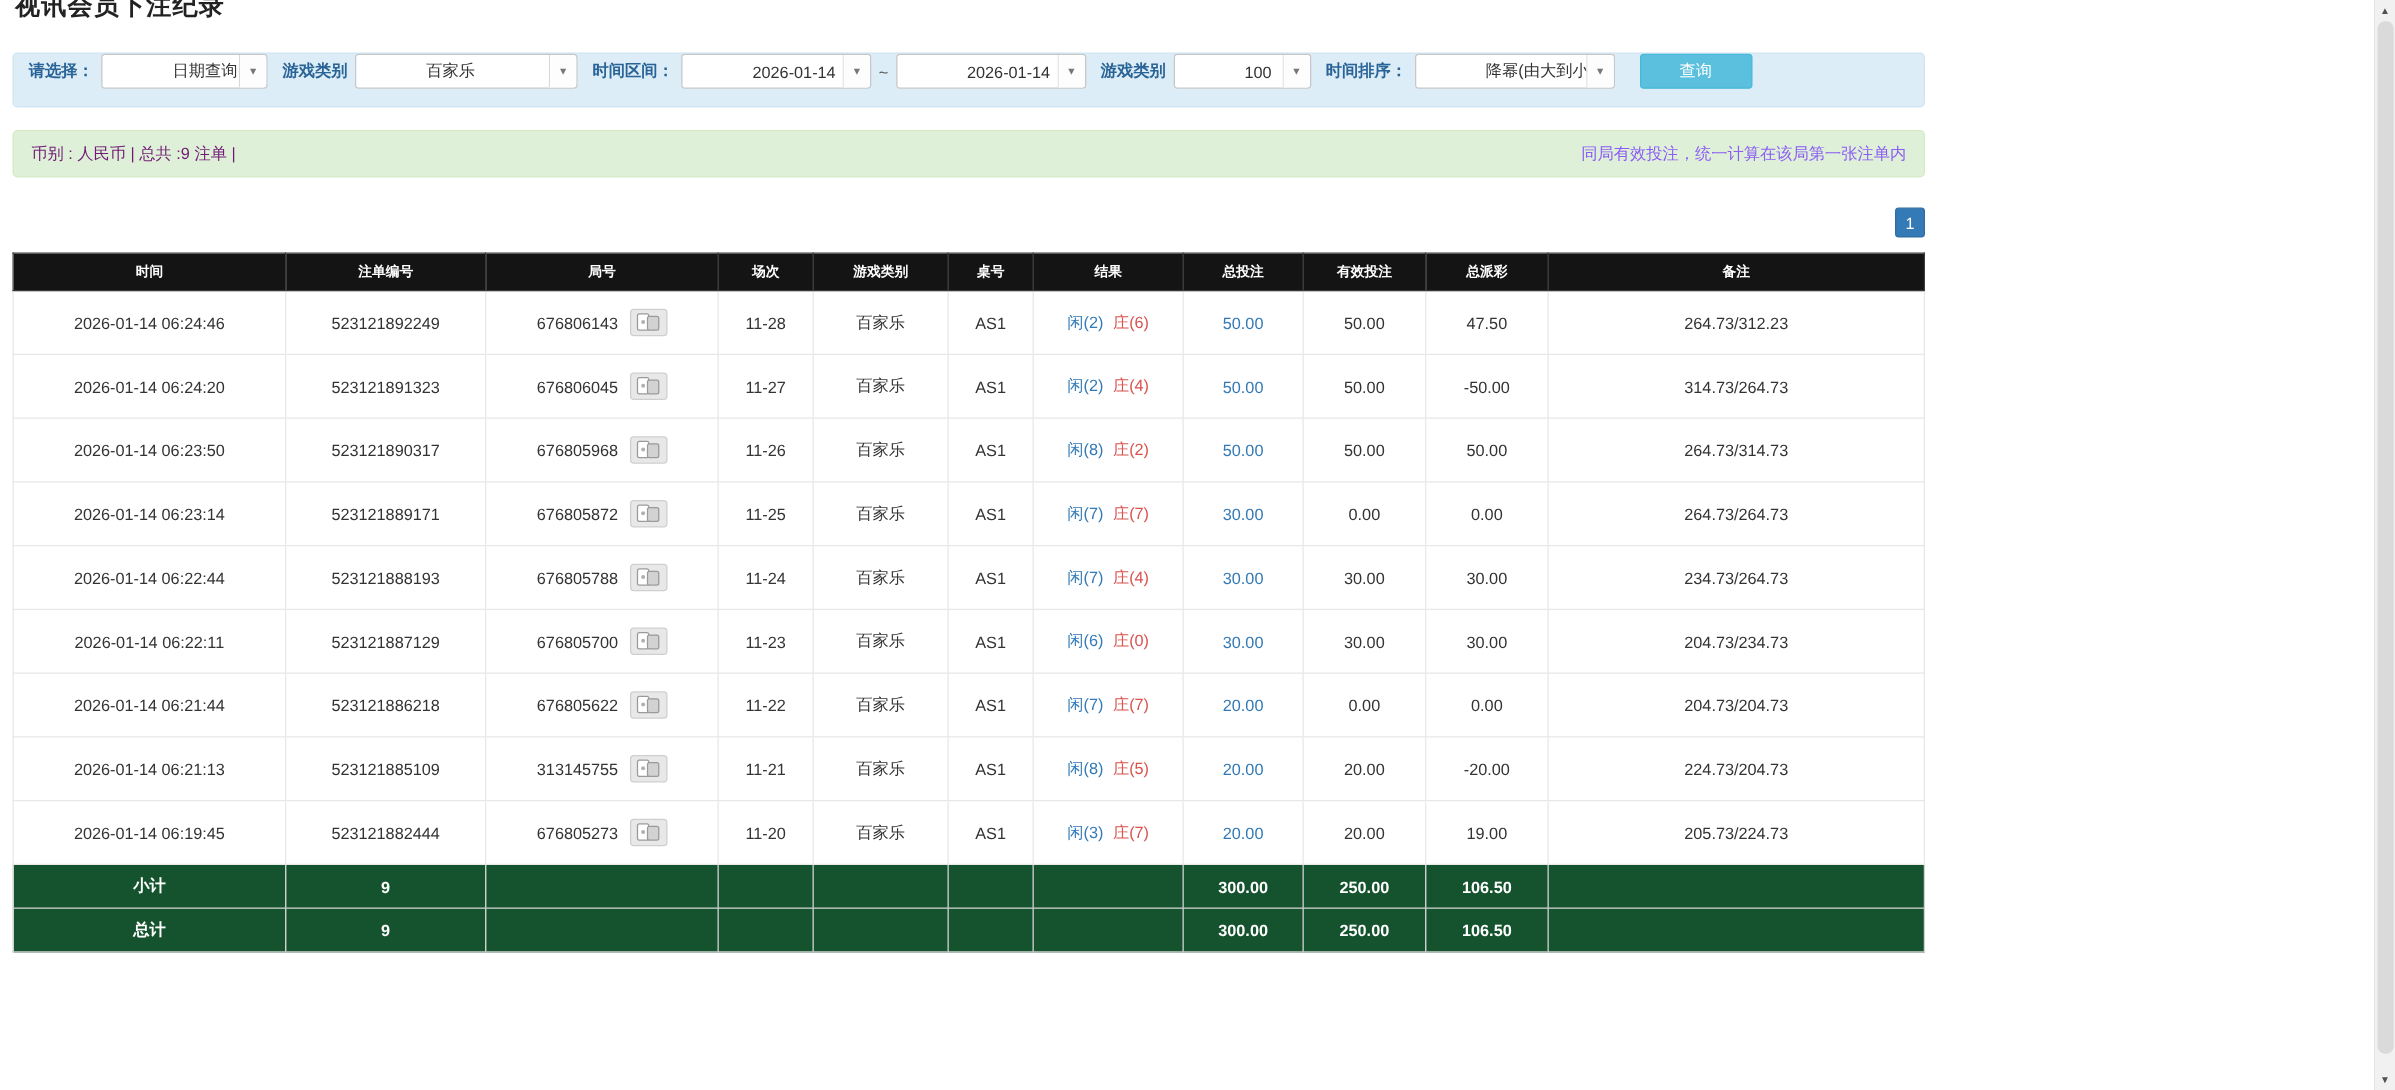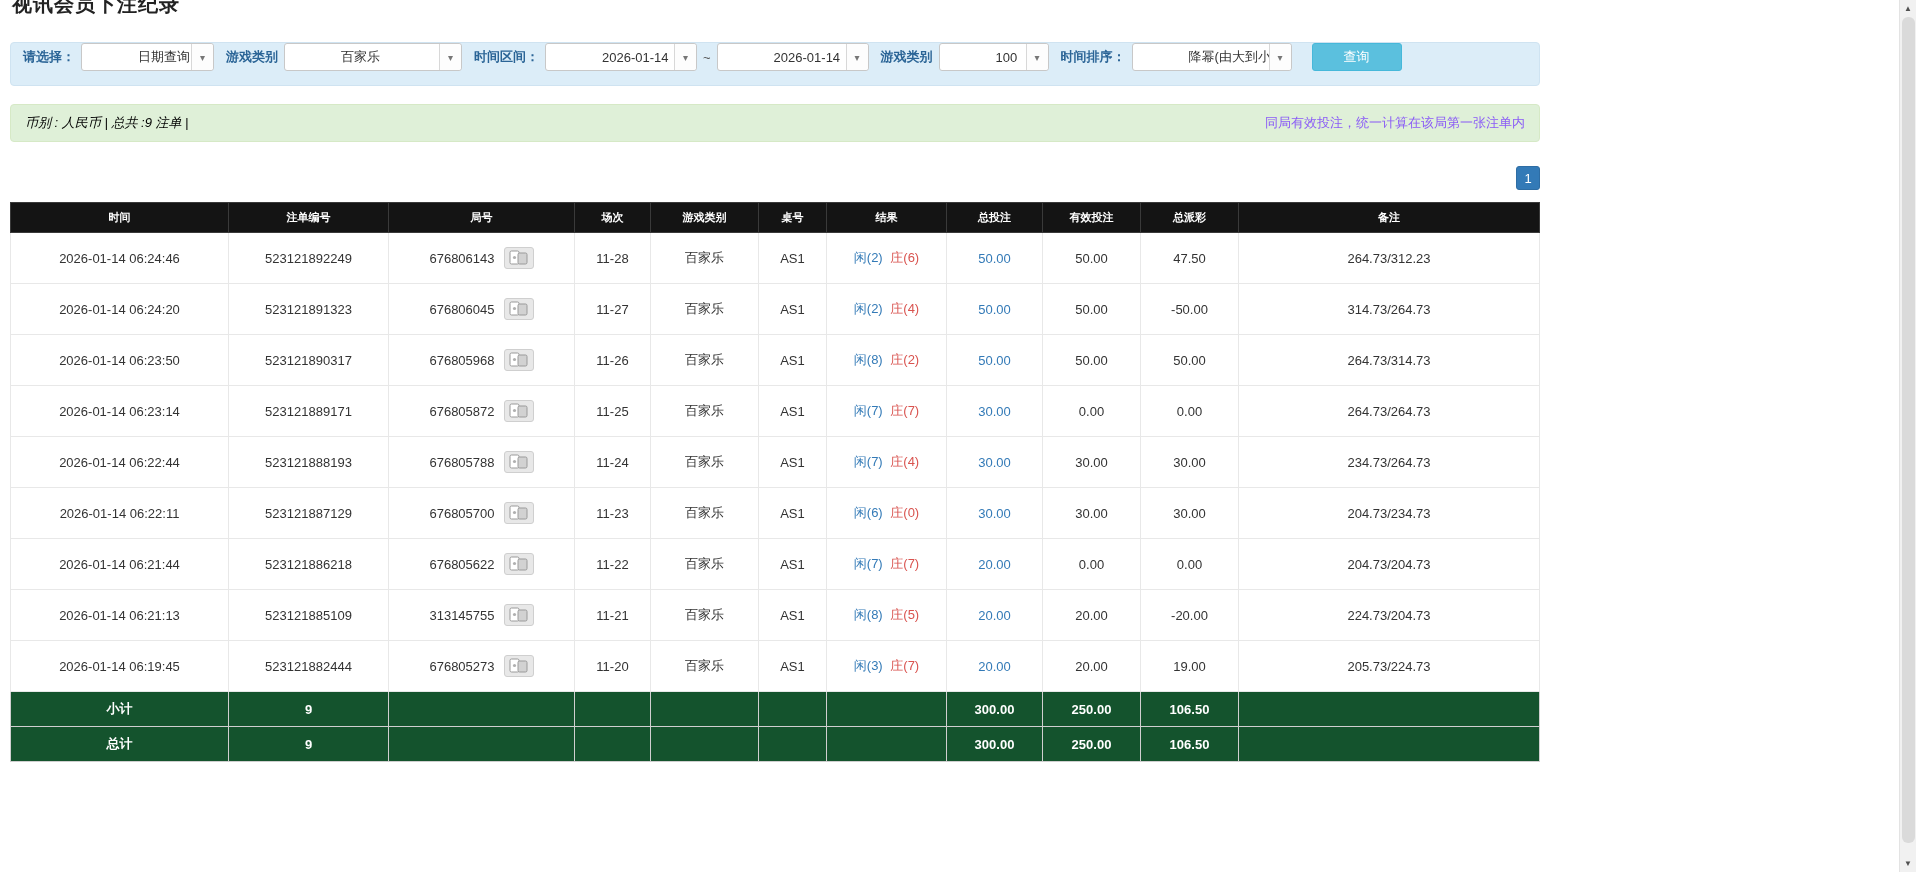--- a/index.html
+++ b/index.html
@@ -80,21 +80,21 @@
   .summary-bar {
     margin-top: 18px;
     background: #dff0d8;
     border: 1px solid #d6e9c6;
     border-radius: 4px;
     height: 38px;
     display: flex; align-items: center; justify-content: space-between;
     padding: 0 14px;
     font-size: 13px;
   }
-  .summary-left { color: #000000; font-style: italic; }
+  .summary-left { color: #701a75; }
   .summary-notice { color: #8b5cf6; }
 
   
   .pagination-top {
     margin-top: 24px;
     display: flex; justify-content: flex-end;
   }
   .page-btn {
     min-width: 24px; height: 24px;
     background: #337ab7;

